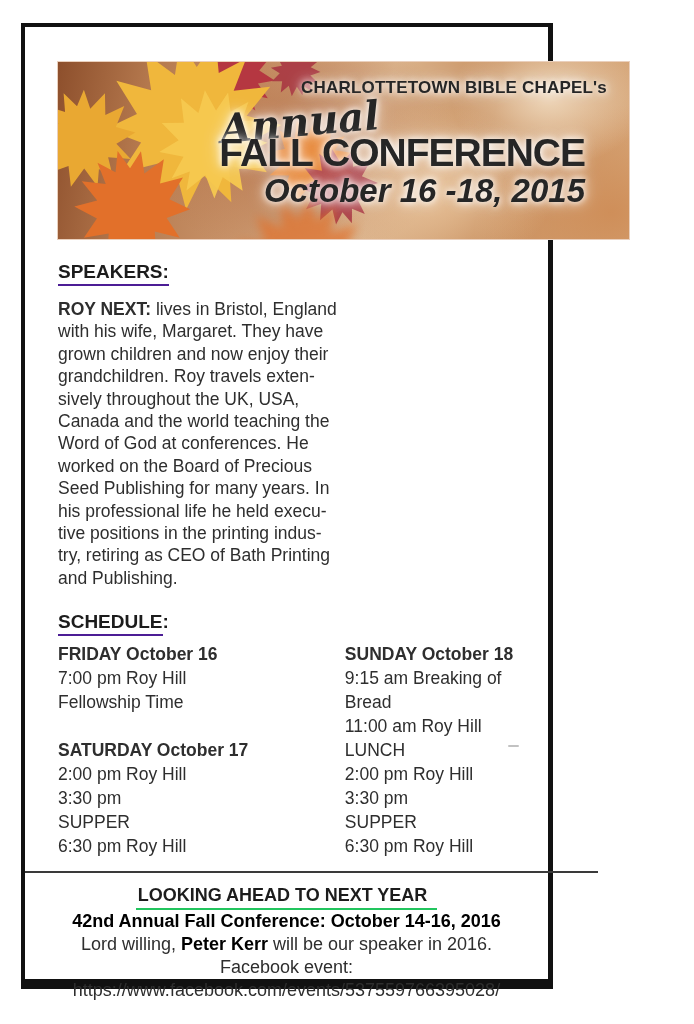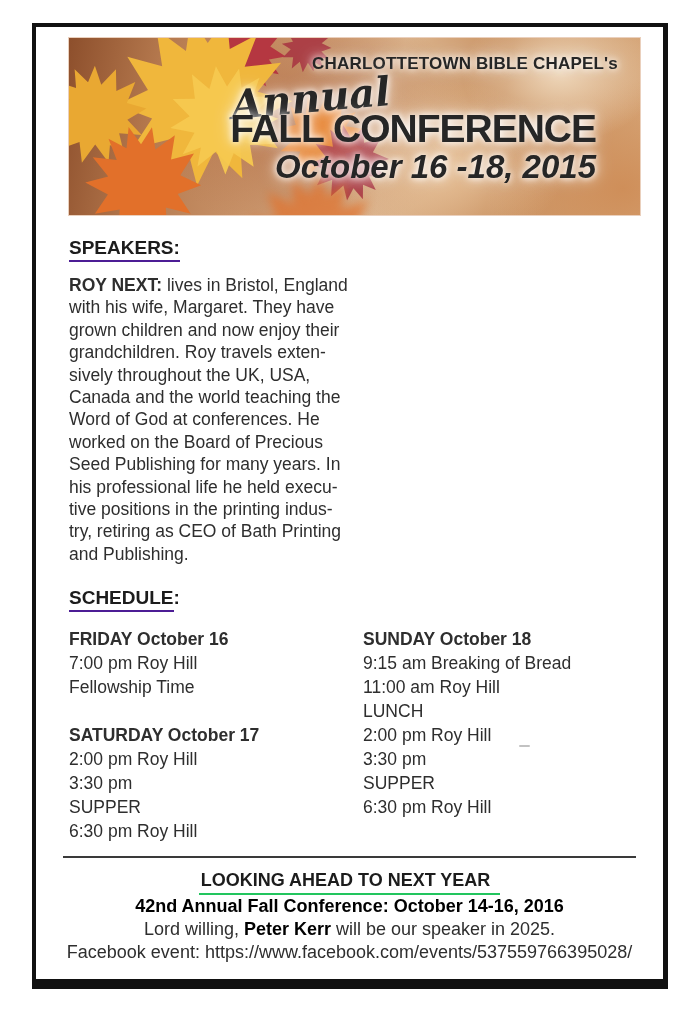--- a/index.html
+++ b/index.html
@@ -1,25 +1,25 @@
 <!DOCTYPE html>
 <html style="--ink: #2e2e2e; --banner-text: #262626; --frame-border: #111111; --leaf-gold: #f0b73c; --leaf-gold-light: #f6c84f; --leaf-gold-deep: #e9a832; --leaf-orange: #e2702a; --leaf-orange-mid: #e88430; --leaf-red: #b4333f; --leaf-crimson: #a83743; --banner-bg-dark: #8d4f2c; --banner-bg-light: #dcb58e;"><head>
 <meta charset="utf-8">
 <style>
   html,body{margin:0;padding:0;background:#ffffff;}
   .page{
     position:relative;width:694px;height:1024px;background:#fff;overflow:hidden;
     font-family:"Liberation Sans","DejaVu Sans",sans-serif;color:var(--ink,#2e2e2e);
   }
   .frame{
-    position:absolute;left:32px;top:23px;width:636px;height:966px;box-sizing:border-box;
+    position:absolute;left:21px;top:23px;width:532px;height:966px;box-sizing:border-box;
     background:#fff;
     border:4px solid var(--frame-border,#111);
     border-right-width:5px;border-bottom-width:10px;
-    padding-top:10px;
+    padding-top:34px;
   }
   
   .banner{
     position:relative;margin-left:32px;width:573px;height:179px;overflow:hidden;
     border:1px solid #ead0bd;box-sizing:border-box;
     background-image:
       radial-gradient(140px 100px at 86% 20%, rgba(240,218,190,.95) 0%, rgba(240,218,190,0) 70%),
       radial-gradient(170px 120px at 66% 72%, rgba(236,200,160,.85) 0%, rgba(236,200,160,0) 70%),
       radial-gradient(190px 150px at 97% 85%, rgba(206,140,86,.9) 0%, rgba(206,140,86,0) 72%),
       radial-gradient(210px 160px at 42% 45%, rgba(178,110,70,.75) 0%, rgba(178,110,70,0) 75%),
@@ -34,21 +34,21 @@
   .fall{top:71px;right:44px;font-weight:bold;font-size:39px;letter-spacing:-1px;}
   .october{top:112px;right:44px;font-weight:bold;font-style:italic;font-size:33px;}
   
   .speakers{margin:21px 0 0 33px;}
   .h-underline{font-weight:bold;font-size:19px;color:#1c1c1c;display:inline-block;
     border-bottom:2px solid #4c1d95;padding-bottom:1px;}
   .h-colon{font-weight:bold;font-size:19px;color:#1c1c1c;}
   .bio{margin-top:12px;width:312px;font-size:17.5px;line-height:22.4px;white-space:pre-line;}
   .bio b{font-weight:bold;}
   .schedule{margin:22px 0 0 33px;}
-  .sched-cols{display:flex;margin-top:15px;font-size:17.5px;line-height:24px;}
+  .sched-cols{display:flex;margin-top:6px;font-size:17.5px;line-height:24px;}
   .col-left{width:294px;}
   .day-title{font-weight:bold;}
   .day-items{white-space:pre-line;}
   .day-block + .day-block{margin-top:24px;}
   
   .footer{margin-top:13px;text-align:center;}
   .divider{width:573px;height:2px;background:#3a3a3a;margin:0 auto;border:none;}
   .footer-heading{margin-top:11px;font-size:18px;line-height:23px;}
   .footer-heading span{font-weight:bold;color:#1c1c1c;display:inline-block;
     border-bottom:2px solid #22c55e;padding:0 10px 1px 2px;}
@@ -134,19 +134,19 @@
         </div>
       </div>
     </section>
 
     <div class="footer">
       <hr class="divider">
       <div class="footer-heading">
         <span>LOOKING AHEAD TO NEXT YEAR</span>
       </div>
       <div class="f-line f-bold">42nd Annual Fall Conference: October 14-16, 2016</div>
-      <div class="f-line"><span>Lord willing, </span><span class="f-bold">Peter Kerr</span><span> will be our speaker in 2025.</span></div>
+      <div class="f-line"><span>Lord willing, </span><span class="f-bold">Peter Kerr</span><span> will be our speaker in 2016.</span></div>
       <div class="f-line">Facebook event: https://www.facebook.com/events/537559766395028/</div>
     </div>
 
     <div class="artifact"></div>
   </div>
 </div>
 
 </body></html>

